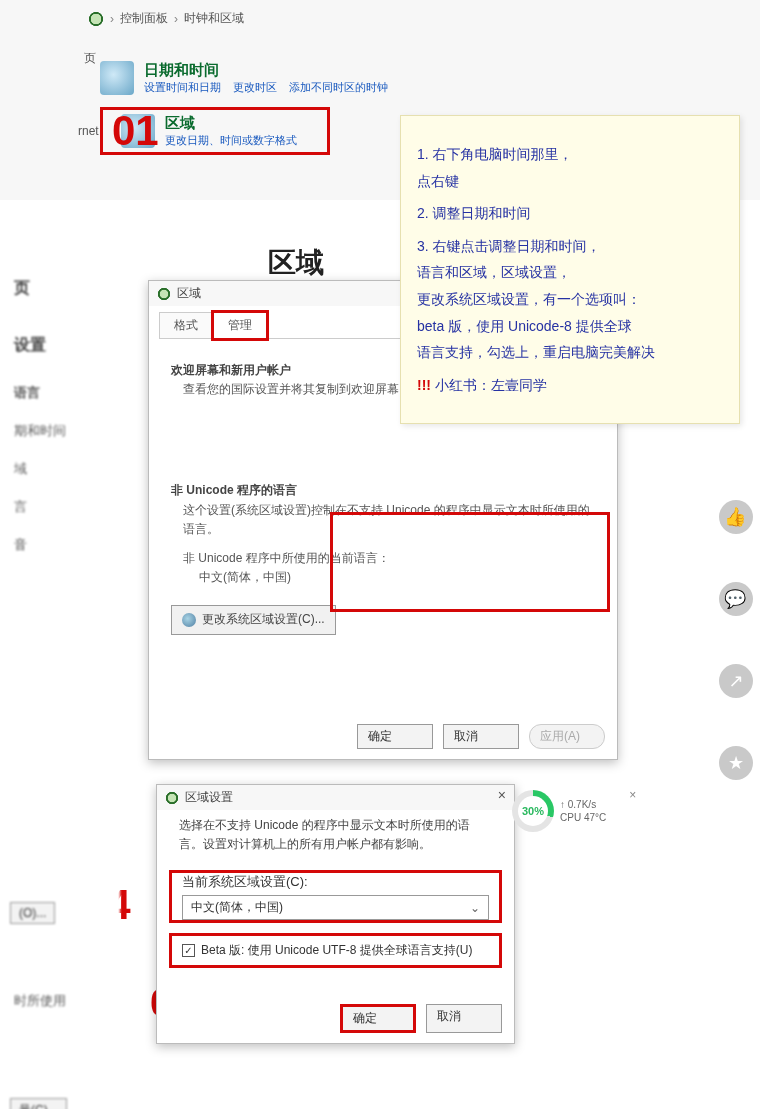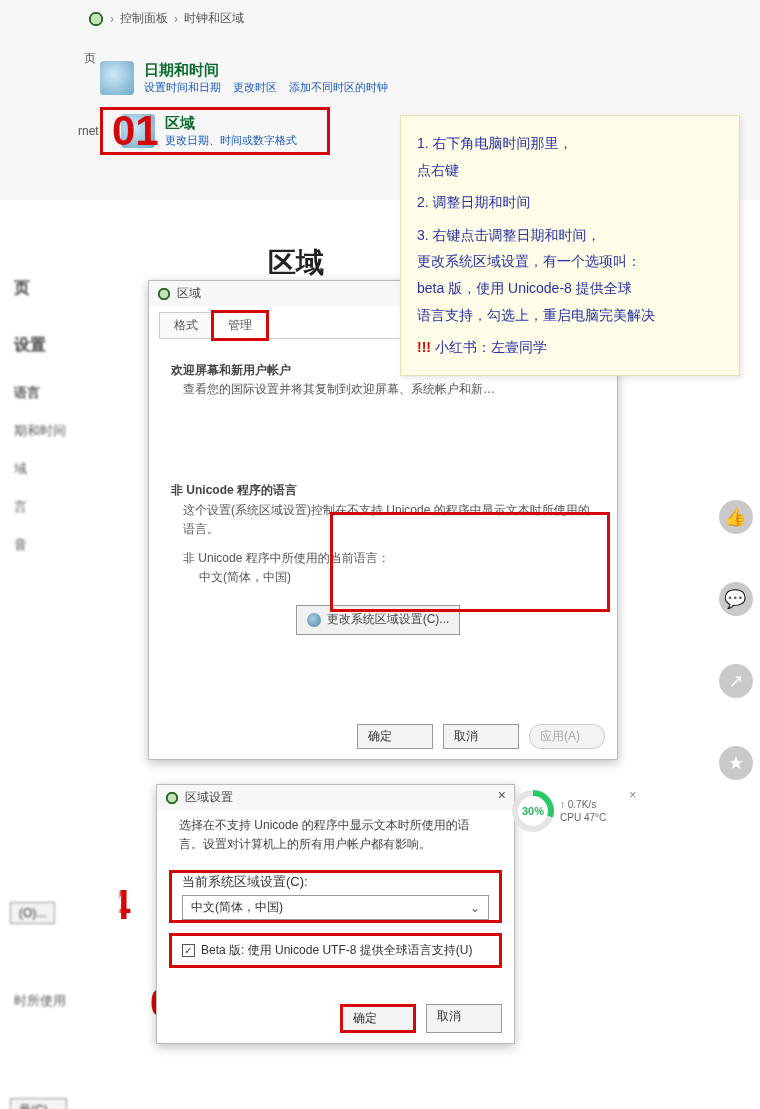--- a/index.html
+++ b/index.html
@@ -50,21 +50,21 @@
   .dlg .sub{font-weight:600;margin-top:12px;}
   .dlg .small{font-size:12px;color:#555;margin-left:12px;}
   .btnrow{position:absolute;bottom:10px;right:12px;display:flex;gap:10px;}
   .wbtn{min-width:76px;padding:3px 10px;border:1px solid #999;background:#f3f3f3;font-size:12px;color:#333;cursor:pointer;}
   .wbtn.disabled{color:#aaa;border-color:#ccc;border-radius:12px;}
   .change-region{display:inline-flex;align-items:center;gap:6px;padding:4px 10px;border:1px solid #999;background:#f1f1f1;font-size:12px;}
   .change-region .globe{width:14px;height:14px;border-radius:50%;background:radial-gradient(circle at 40% 40%,#a8d3e4,#4f7fa3);}
   .box03{position:absolute;top:512px;left:330px;width:280px;height:100px;border:3px solid #d40808;}
 
   
-  .note{position:absolute;top:115px;left:400px;width:340px;background:#fffde8;border:1px solid #e6e0b0;box-shadow:2px 2px 6px rgba(0,0,0,.1);padding:14px 16px;font-size:14px;line-height:1.9;color:#2632a3;z-index:5;}
+  .note{position:absolute;top:115px;left:400px;width:340px;background:#fffde8;border:1px solid #e6e0b0;box-shadow:2px 2px 6px rgba(0,0,0,.1);padding:25px 16px;font-size:14px;line-height:1.9;color:#2632a3;z-index:5;}
   .note .bang{color:#d40808;font-weight:700;}
 
   
   .dlg2{top:784px;left:156px;width:359px;height:260px;}
   .dlg2 .close{position:absolute;top:2px;right:8px;font-size:14px;color:#555;}
   .field-block{border:3px solid #d40808;margin:6px 12px;padding:0 10px;}
   .combo{width:100%;display:flex;justify-content:space-between;align-items:center;border:1px solid #999;background:#fff;padding:3px 8px;font-size:12px;margin-top:4px;}
   .combo .chev{color:#666;}
   .chk-block{border:3px solid #d40808;margin:10px 12px;padding:6px 10px;display:flex;align-items:center;gap:6px;font-size:12px;}
   .chkbox{width:13px;height:13px;border:1px solid #555;display:inline-flex;align-items:center;justify-content:center;font-size:10px;color:#333;}
@@ -150,21 +150,21 @@
     <div class="tab active hl">管理</div>
   </div>
   <div class="body">
     <div class="sub">欢迎屏幕和新用户帐户</div>
     <div class="small">查看您的国际设置并将其复制到欢迎屏幕、系统帐户和新…</div>
     <div style="height:70px"></div>
     <div class="sub">非 Unicode 程序的语言</div>
     <div class="small">这个设置(系统区域设置)控制在不支持 Unicode 的程序中显示文本时所使用的语言。</div>
     <div class="small" style="margin-top:10px">非 Unicode 程序中所使用的当前语言：</div>
     <div class="small" style="margin-left:28px">中文(简体，中国)</div>
-    <div style="text-align:center;margin-top:18px;margin-right:10px;">
+    <div style="text-align:left;margin-top:18px;margin-right:10px;">
       <span class="change-region">
         <span class="globe"></span>
         <span>更改系统区域设置(C)...</span>
       </span>
     </div>
   </div>
   <div class="btnrow">
     <span class="wbtn">确定</span>
     <span class="wbtn">取消</span>
     <span class="wbtn disabled">应用(A)</span>
@@ -209,20 +209,21 @@
   <span style="color:#888;font-size:12px;position:absolute;top:-2px;right:-30px;">×</span>
 </div>
 
 <div class="note">
   <div>1. 右下角电脑时间那里，</div>
   <div>点右键</div>
   <div style="height:6px"></div>
   <div>2. 调整日期和时间</div>
   <div style="height:6px"></div>
   <div>3. 右键点击调整日期和时间，</div>
+  <div>语言和区域，区域设置，</div>
   <div>更改系统区域设置，有一个选项叫：</div>
   <div>beta 版，使用 Unicode-8 提供全球</div>
   <div>语言支持，勾选上，重启电脑完美解决</div>
   <div style="height:6px"></div>
   <div><span class="bang">!!!</span><span> 小红书：左壹同学</span></div>
 </div>
 
 <div class="social">
   <div class="sicon">👍</div>
   <div class="sicon">💬</div>

